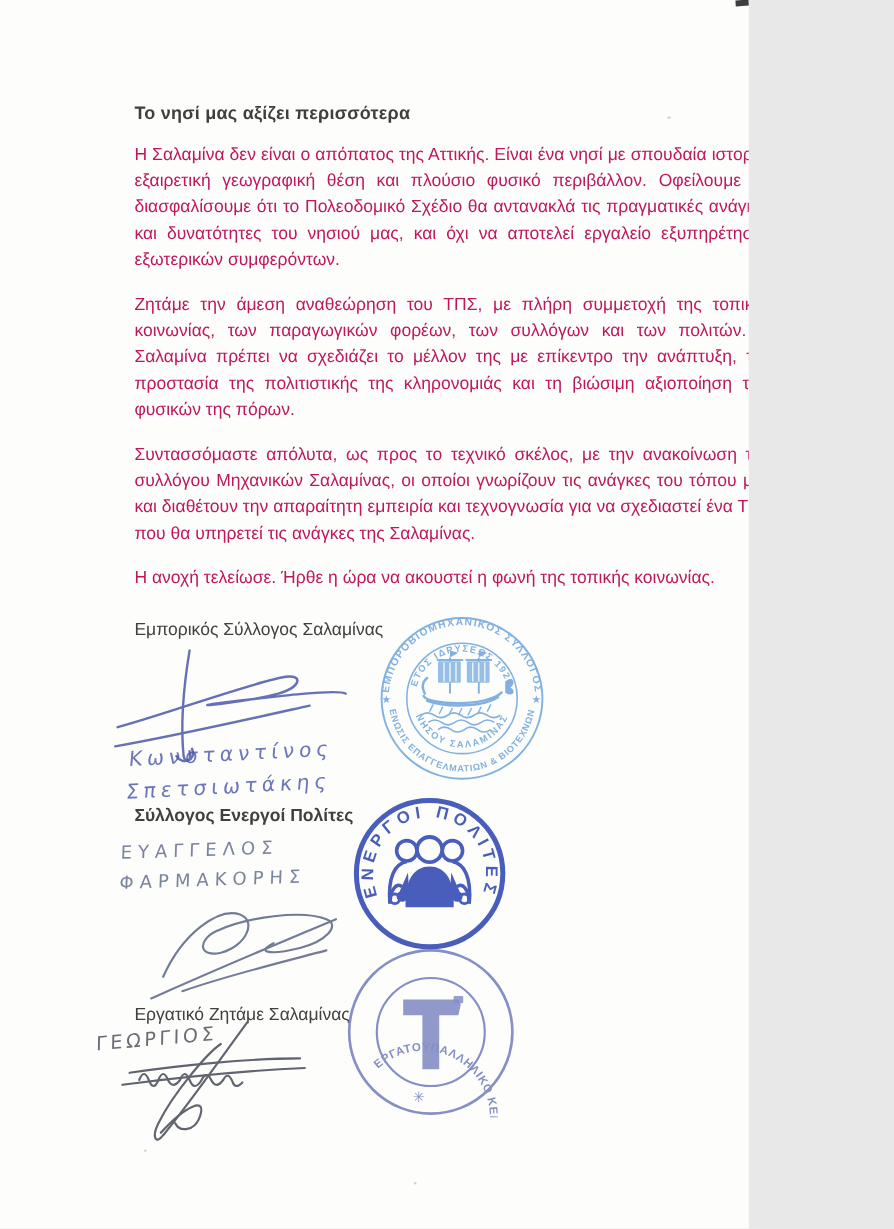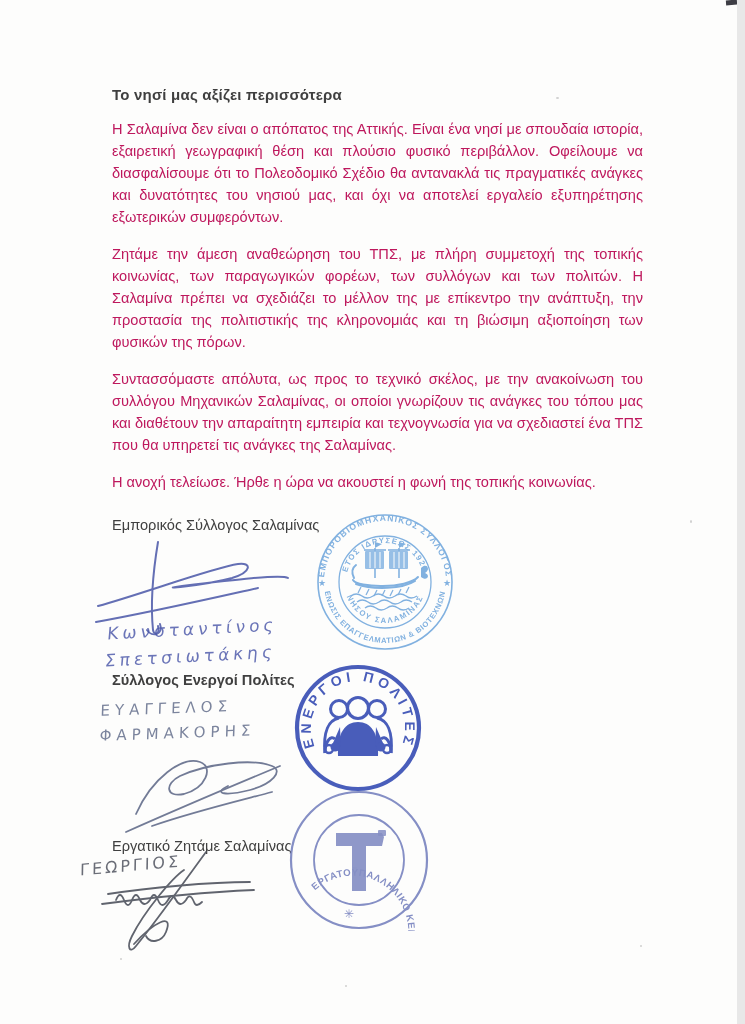--- a/index.html
+++ b/index.html
@@ -1,19 +1,19 @@
 <!DOCTYPE html>
 <html><head>
 <meta charset="utf-8">
 <style>
   * { margin: 0; padding: 0; box-sizing: border-box; }
   html, body { background: #e8e8e8; }
   .page {
     position: relative;
-    width: 737px; height: 1024px;
+    width: 624px; height: 1024px;
     background: #fdfdfc;
     overflow: hidden;
     font-family: "Liberation Sans", sans-serif;
     color: #474747;
   }
   
   .letter {
     position: absolute; left: 112px; top: 86px; width: 531px;
   }
   .letter h1 {

